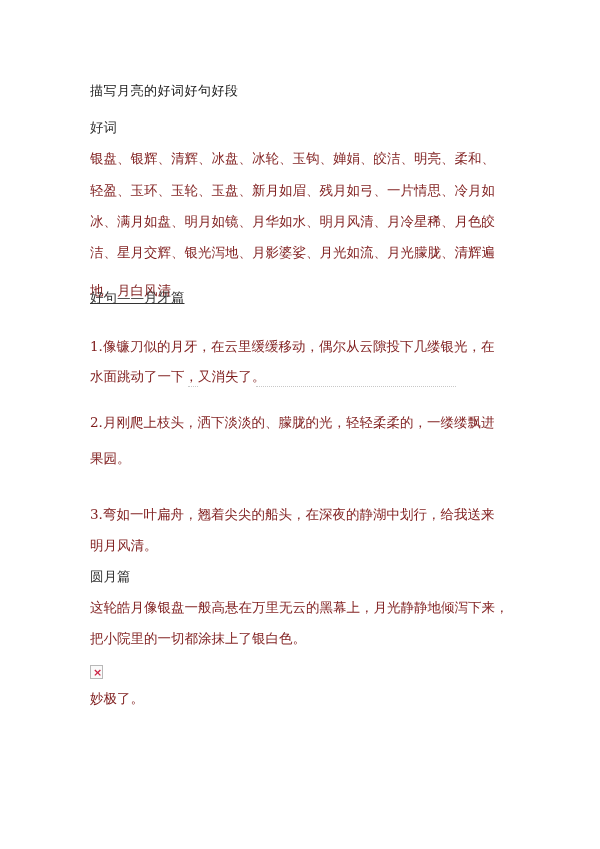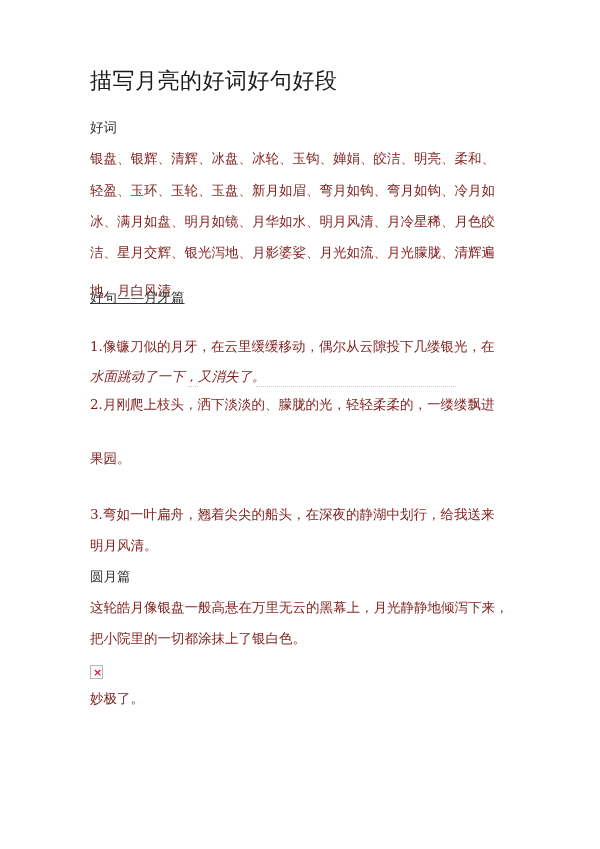--- a/index.html
+++ b/index.html
@@ -17,22 +17,22 @@
     }
     .page {
       position: absolute;
       left: 90px;
       top: 0;
       width: 420px;
     }
     .title {
       position: absolute;
       left: 0;
-      top: 68px;
-      font-size: 22px;
+      top: 78px;
+      font-size: 13px;
       line-height: 26px;
       color: #1a1a1a;
       white-space: nowrap;
       letter-spacing: 0.5px;
     }
     .line {
       position: absolute;
       left: 0;
       font-size: 13.5px;
       line-height: 20px;
@@ -71,34 +71,34 @@
   </style>
 </head>
 <body>
 
 <div class="page">
 
   <div class="title">描写月亮的好词好句好段</div>
 
   <div class="line heading" style="top:117px;">好词</div>
   <div class="line" style="top:148px;">银盘、银辉、清辉、冰盘、冰轮、玉钩、婵娟、皎洁、明亮、柔和、</div>
-  <div class="line" style="top:180px;">轻盈、玉环、玉轮、玉盘、新月如眉、弯月如钩、弯月如钩、冷月如</div>
+  <div class="line" style="top:180px;">轻盈、玉环、玉轮、玉盘、新月如眉、残月如弓、一片情思、冷月如</div>
   <div class="line" style="top:211px;">冰、满月如盘、明月如镜、月华如水、明月风清、月冷星稀、月色皎</div>
   <div class="line" style="top:242px;">洁、星月交辉、银光泻地、月影婆娑、月光如流、月光朦胧、清辉遍</div>
   <div class="line" style="top:280px;">地、月白风清</div>
 
   <div class="line heading" style="top:287px;text-decoration:underline;">好句——月牙篇</div>
 
   <div class="line" style="top:336px;">1.像镰刀似的月牙，在云里缓缓移动，偶尔从云隙投下几缕银光，在</div>
-  <div class="line" style="top:366px;font-style:italic;">水面跳动了一下，又消失了。</div>
+  <div class="line" style="top:366px;">水面跳动了一下，又消失了。</div>
 
   <div class="divider-dotted" style="left:98px; top:386px; width:10px;"></div>
   <div class="divider-dotted" style="left:166px; top:386px; width:200px;"></div>
 
-  <div class="line" style="top:394px;">2.月刚爬上枝头，洒下淡淡的、朦胧的光，轻轻柔柔的，一缕缕飘进</div>
+  <div class="line" style="top:412px;">2.月刚爬上枝头，洒下淡淡的、朦胧的光，轻轻柔柔的，一缕缕飘进</div>
   <div class="line" style="top:448px;">果园。</div>
 
   <div class="line" style="top:504px;">3.弯如一叶扁舟，翘着尖尖的船头，在深夜的静湖中划行，给我送来</div>
   <div class="line" style="top:535px;">明月风清。</div>
 
   <div class="line heading" style="top:566px;">圆月篇</div>
 
   <div class="line" style="top:597px;">这轮皓月像银盘一般高悬在万里无云的黑幕上，月光静静地倾泻下来，</div>
   <div class="line" style="top:628px;">把小院里的一切都涂抹上了银白色。</div>
 

